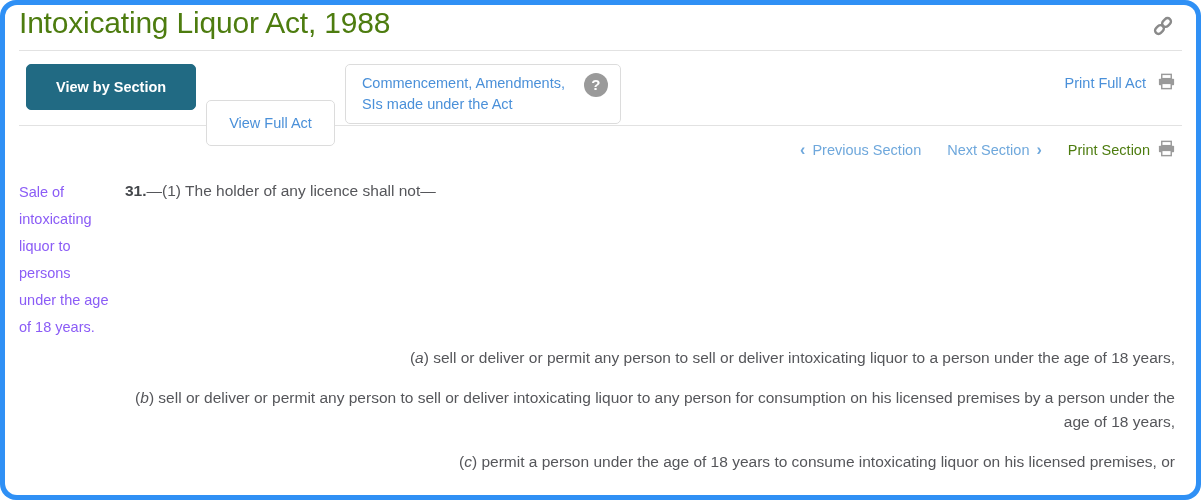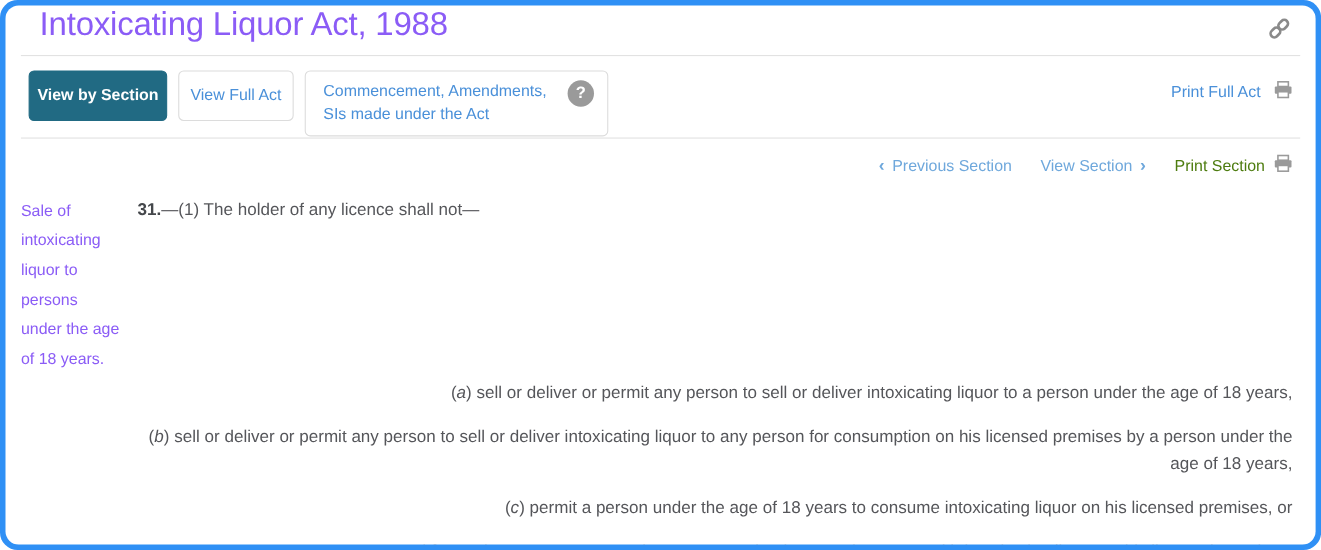--- a/index.html
+++ b/index.html
@@ -37,24 +37,23 @@
     height: 45px;
     padding: 0 16px;
   }
 
   .act-title {
     position: absolute;
     left: 14px;
     top: 1px;
     font-size: 30px;
     font-weight: 400;
-    color: #8b5cf6;
+    color: #4d7c0f;
     letter-spacing: -0.2px;
     white-space: nowrap;
-    margin-left: 17px;
   }
 
   .permalink-icon {
     position: absolute;
     right: 20px;
     top: 8px;
     width: 26px;
     height: 26px;
     cursor: pointer;
   }
@@ -91,25 +90,26 @@
     border: 1px solid #dcdcdc;
     color: #4a90d9;
     white-space: nowrap;
   }
 
   .tab.active {
     background: #216a83;
     border-color: #216a83;
     color: #ffffff;
     font-weight: bold;
-    padding: 14px 7px;
+    padding: 14px 29px;
   }
 
   .tab.plain {
-    padding: 14px 10px;
+    padding: 14px 22px;
+    margin-top: 36px;
   }
 
   .tab.wide {
     padding: 8px 12px 8px 16px;
     max-width: 278px;
     line-height: 1.45;
     white-space: normal;
     align-items: flex-start;
   }
 
@@ -286,21 +286,21 @@
 
     <div class="secnav">
       <div class="secnav-inner">
 
         <div class="navlink">
           <span class="chev">‹</span>
           <span>Previous Section</span>
         </div>
 
         <div class="navlink">
-          <span>View Section</span>
+          <span>Next Section</span>
           <span class="chev">›</span>
         </div>
 
         <div class="navlink print">
           <span>Print Section</span>
           <span>
             <svg viewBox="0 0 20 20" width="19" height="19" aria-hidden="true">
               <rect x="5" y="2.5" width="10" height="4.5" fill="none" stroke="#9a9a9a" stroke-width="1.5"></rect>
               <rect x="2" y="7" width="16" height="7" rx="1" fill="#9a9a9a"></rect>
               <rect x="5" y="12" width="10" height="5.5" fill="#fff" stroke="#9a9a9a" stroke-width="1.5"></rect>

